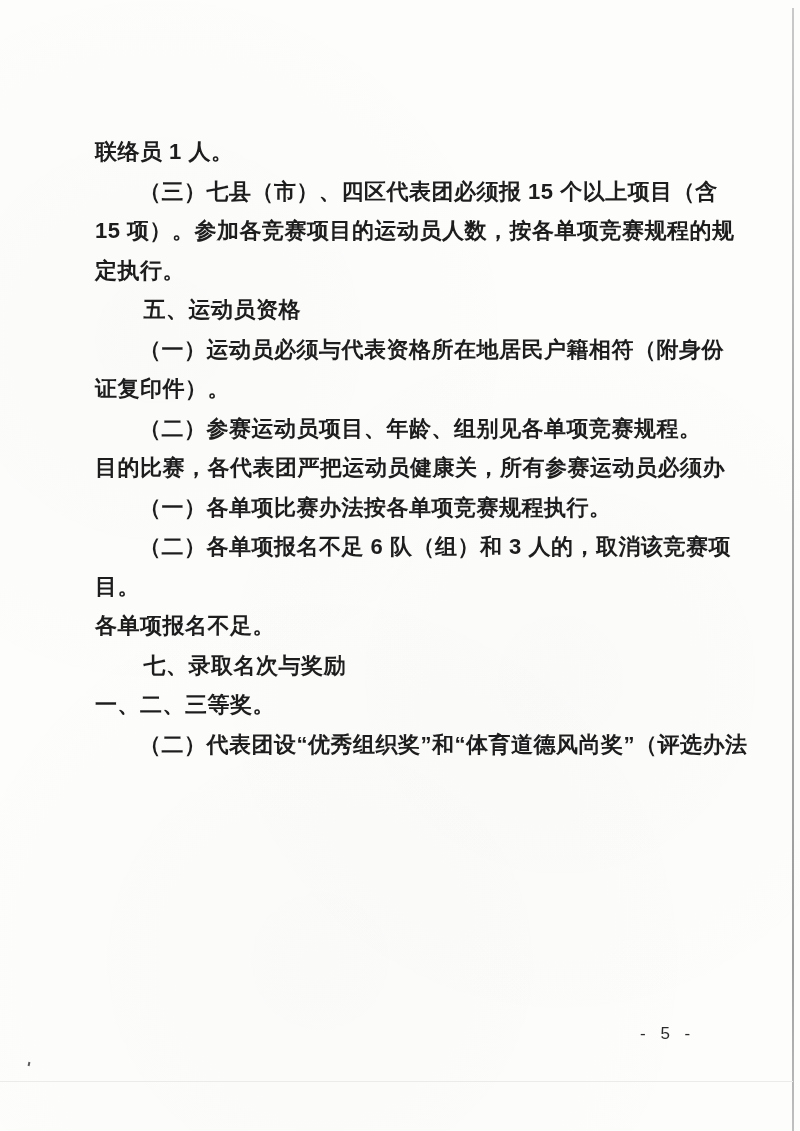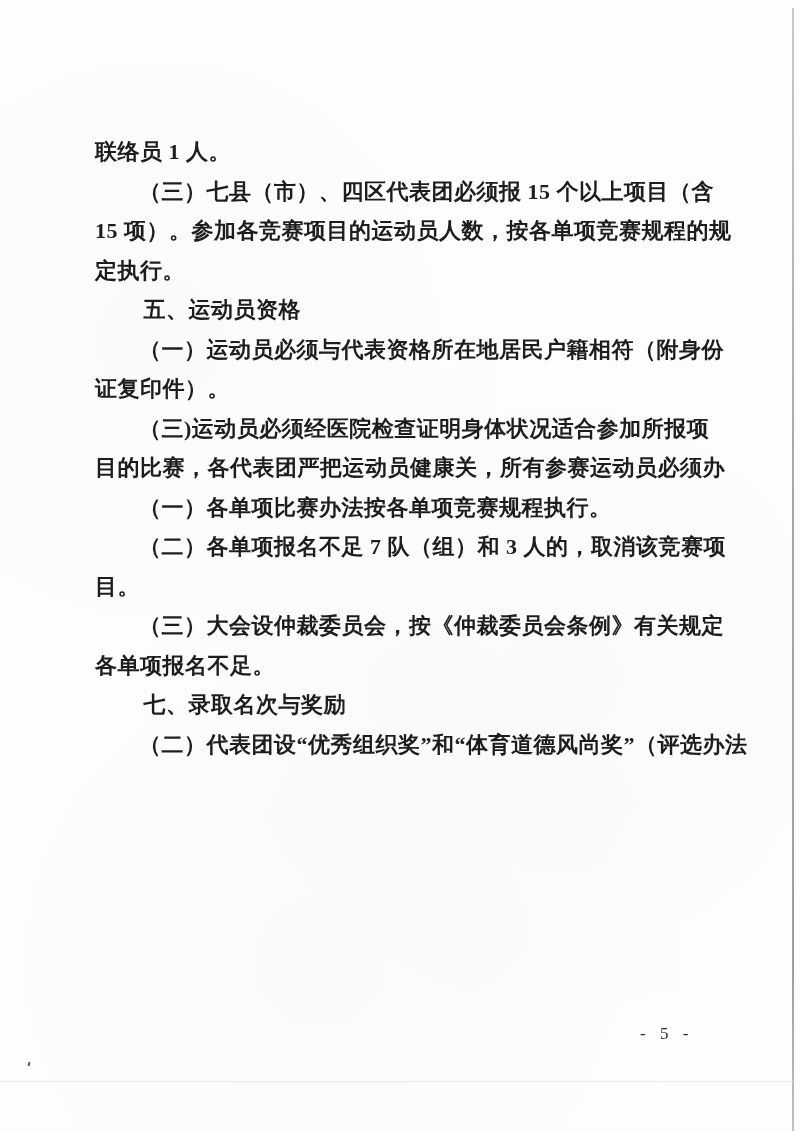--- a/index.html
+++ b/index.html
@@ -6,21 +6,21 @@
     margin: 0;
     padding: 0;
     background: #ffffff;
   }
   .page {
     position: relative;
     width: 800px;
     height: 1131px;
     background: #fdfdfc;
     overflow: hidden;
-    font-family: Liberation Serif, serif;
+    font-family: Liberation Sans, sans-serif;
   }
   
   .page::before {
     content: "";
     position: absolute;
     inset: 0;
     background:
       radial-gradient(circle at 20% 30%, rgba(0,0,0,0.012), transparent 40%),
       radial-gradient(circle at 70% 60%, rgba(0,0,0,0.012), transparent 45%),
       radial-gradient(circle at 40% 85%, rgba(0,0,0,0.010), transparent 40%);
@@ -89,28 +89,28 @@
 <div class="page">
 
   <div class="text-block">
       <p class="line"><span>联络员 1 人。</span></p>
       <p class="line indent"><span>（三）七县（市）、四区代表团必须报 15 个以上项目（含</span></p>
       <p class="line"><span>15 项）。参加各竞赛项目的运动员人数，按各单项竞赛规程的规</span></p>
       <p class="line"><span>定执行。</span></p>
       <p class="line heading"><span>五、运动员资格</span></p>
       <p class="line indent"><span>（一）运动员必须与代表资格所在地居民户籍相符（附身份</span></p>
       <p class="line"><span>证复印件）。</span></p>
-      <p class="line indent"><span>（三)运动员必须经医院检查证明身体状况适合参加所报项</span></p>
+      <p class="line indent"><span>（二）参赛运动员项目、年龄、组别见各单项竞赛规程。</span></p>
       <p class="line"><span>目的比赛，各代表团严把运动员健康关，所有参赛运动员必须办</span></p>
       <p class="line indent"><span>（一）各单项比赛办法按各单项竞赛规程执行。</span></p>
-      <p class="line indent"><span>（二）各单项报名不足 7 队（组）和 3 人的，取消该竞赛项</span></p>
+      <p class="line indent"><span>（二）各单项报名不足 6 队（组）和 3 人的，取消该竞赛项</span></p>
       <p class="line"><span>目。</span></p>
-      <p class="line indent"><span>（三）大会设仲裁委员会，按《仲裁委员会条例》有关规定</span></p>
       <p class="line"><span>各单项报名不足。</span></p>
       <p class="line heading"><span>七、录取名次与奖励</span></p>
+      <p class="line"><span>一、二、三等奖。</span></p>
       <p class="line indent"><span>（二）代表团设“优秀组织奖”和“体育道德风尚奖”（评选办法</span></p>
     </div>
 
   <div class="page-number">- 5 -</div>
 
   <div class="scan-vline"></div>
   <div class="scan-hline"></div>
   <div class="speck"></div>
 
 </div>

